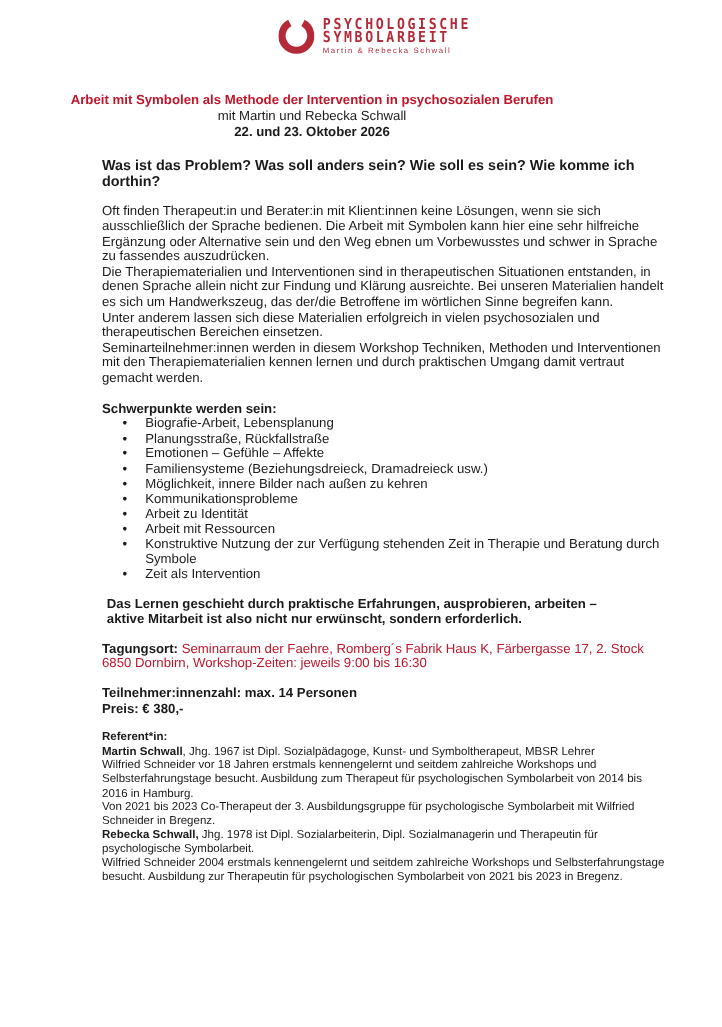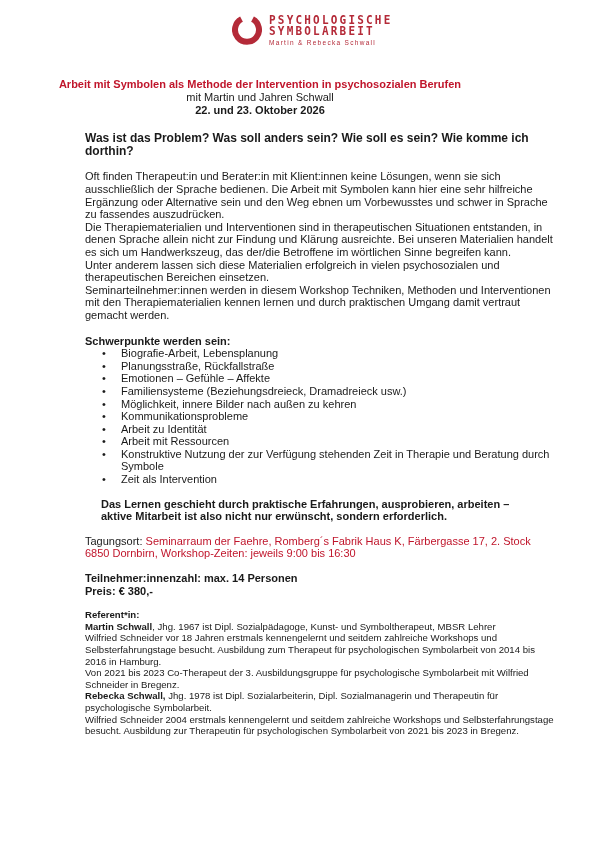--- a/index.html
+++ b/index.html
@@ -20,23 +20,23 @@
   .header .plain { color: #1a1a1a; }
   .header .bold { font-weight: bold; color: #1a1a1a; }
 
   .content { position: absolute; left: 73px; top: 132px; width: 470px; font-size: 11px; line-height: 12.6px; }
   .question { font-weight: bold; margin: 0 0 12px 0; font-size: 12px; line-height: 13.2px; }
   .para { margin: 0; }
   .section-title { font-weight: bold; margin: 13px 0 0 0; }
   ul.bullets { list-style: none; margin: 0; padding: 0; }
   ul.bullets li { position: relative; padding-left: 36px; }
   ul.bullets li::before { content: "•"; position: absolute; left: 17px; top: 0; font-size: 11px; }
-  .learning { font-weight: bold; margin: 12px 0 0 16px; }
+  .learning { font-weight: bold; margin: 12px 0 0 4px; }
   .venue { margin: 12px 0 0 0; color: #c0152b; }
-  .venue .label { color: #1a1a1a; font-weight: normal; }
+  .venue .label { color: #1a1a1a; font-weight: bold; }
   .info { margin: 12px 0 0 0; font-weight: bold; }
   .speakers { margin: 12px 0 0 0; font-size: 9.6px; line-height: 11.6px; }
   .speakers .title { font-weight: bold; }
   .speakers .bio { margin: 0; }
   .speakers .bio2 { }
   .speakers b { font-weight: bold; }
 </style>
 </head>
 <body>
 
@@ -49,21 +49,21 @@
     </svg>
     <div class="logo-text">
       <div class="logo-line1">PSYCHOLOGISCHE</div>
       <div class="logo-line2">SYMBOLARBEIT</div>
       <div class="logo-sub">Martin &amp; Rebecka Schwall</div>
     </div>
   </div>
 
   <div class="header">
     <div class="red">Arbeit mit Symbolen als Methode der Intervention in psychosozialen Berufen</div>
-    <div class="plain">mit Martin und Jahren Schwall</div>
+    <div class="plain">mit Martin und Rebecka Schwall</div>
     <div class="bold">22. und 23. Oktober 2026</div>
   </div>
 
   <div class="content">
     <p class="question">Was ist das Problem? Was soll anders sein? Wie soll es sein? Wie komme ich dorthin?</p>
     <p class="para">Oft finden Therapeut:in und Berater:in mit Klient:innen keine Lösungen, wenn sie sich ausschließlich der Sprache bedienen. Die Arbeit mit Symbolen kann hier eine sehr hilfreiche Ergänzung oder Alternative sein und den Weg ebnen um Vorbewusstes und schwer in Sprache zu fassendes auszudrücken.</p>
     <p class="para">Die Therapiematerialien und Interventionen sind in therapeutischen Situationen entstanden, in denen Sprache allein nicht zur Findung und Klärung ausreichte. Bei unseren Materialien handelt es sich um Handwerkszeug, das der/die Betroffene im wörtlichen Sinne begreifen kann.</p>
     <p class="para">Unter anderem lassen sich diese Materialien erfolgreich in vielen psychosozialen und therapeutischen Bereichen einsetzen.</p>
     <p class="para">Seminarteilnehmer:innen werden in diesem Workshop Techniken, Methoden und Interventionen mit den Therapiematerialien kennen lernen und durch praktischen Umgang damit vertraut gemacht werden.</p>
 

